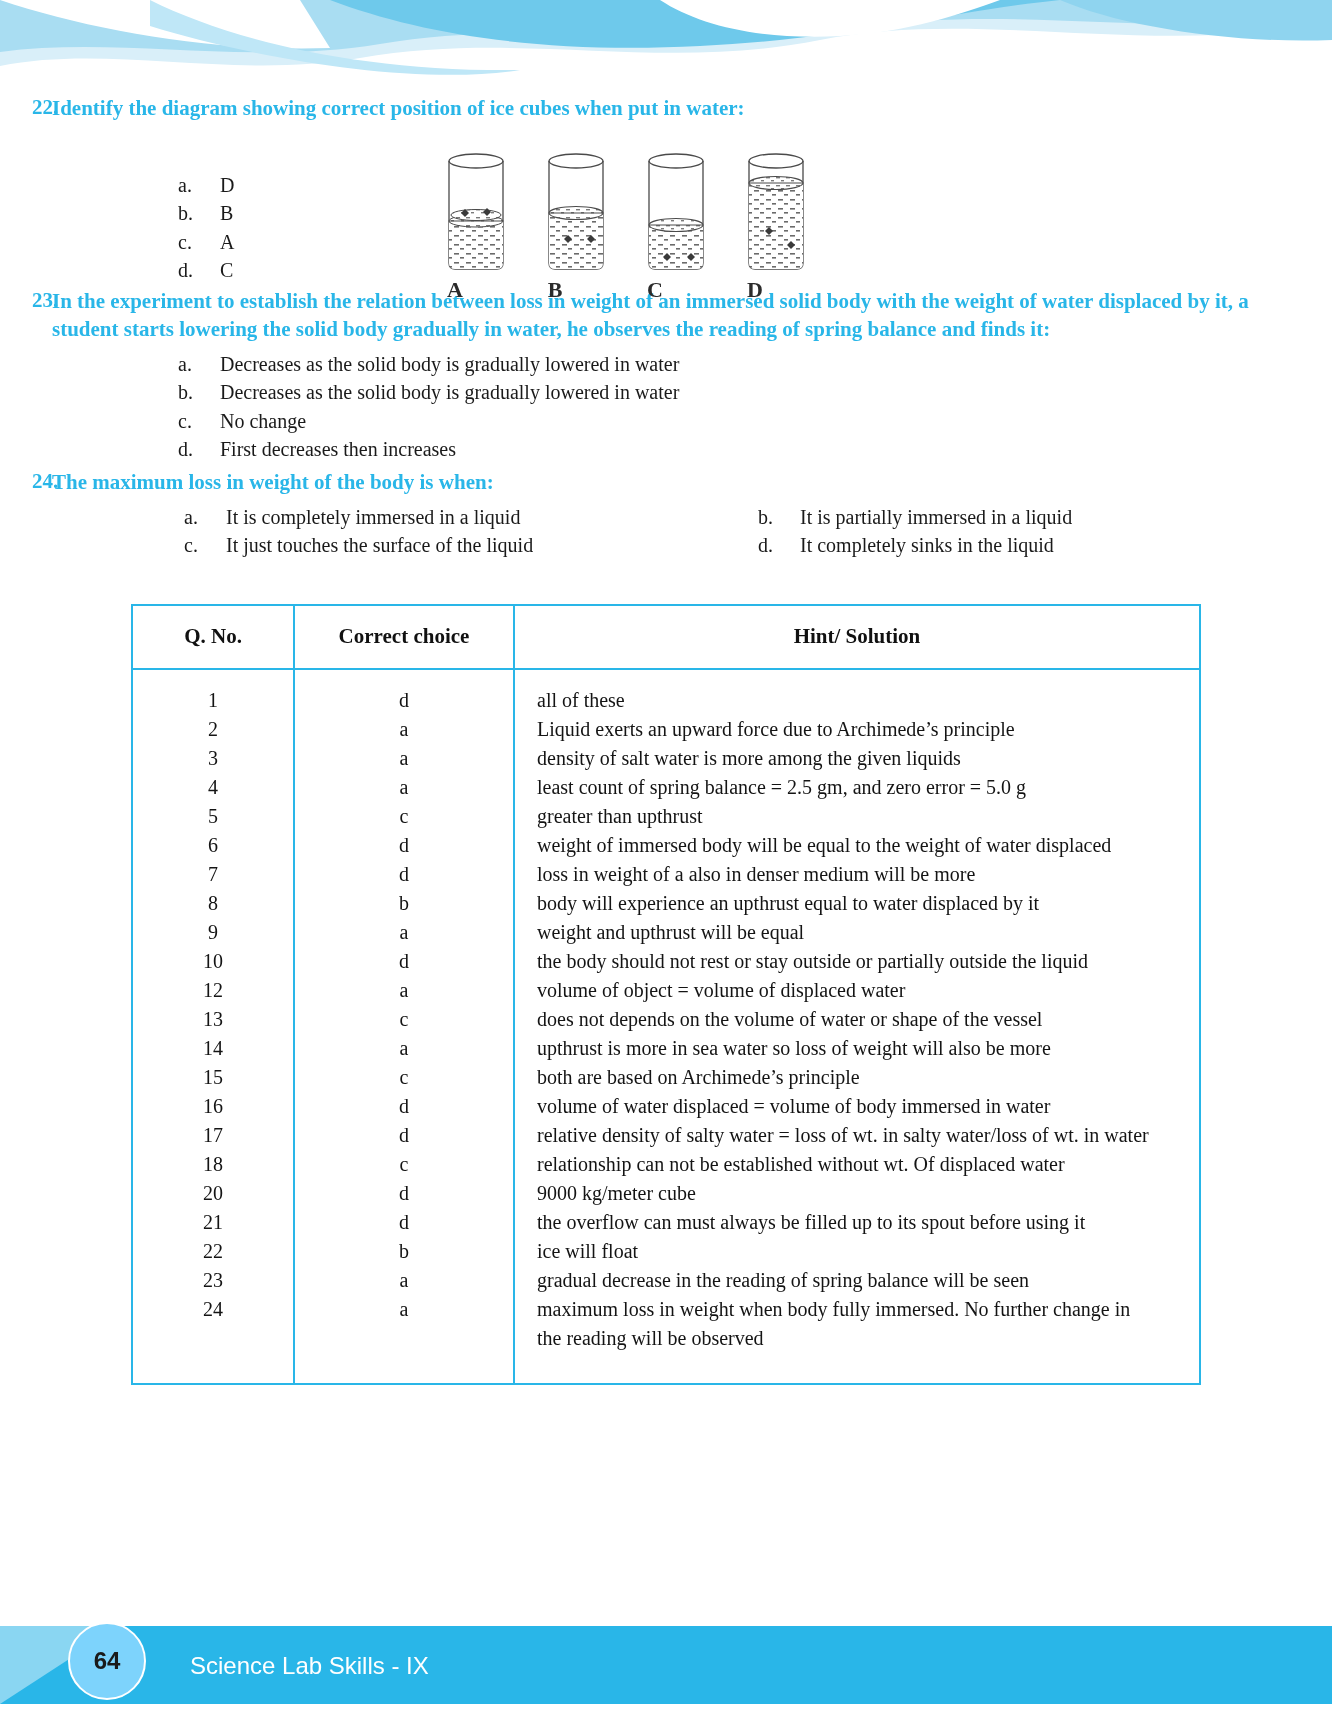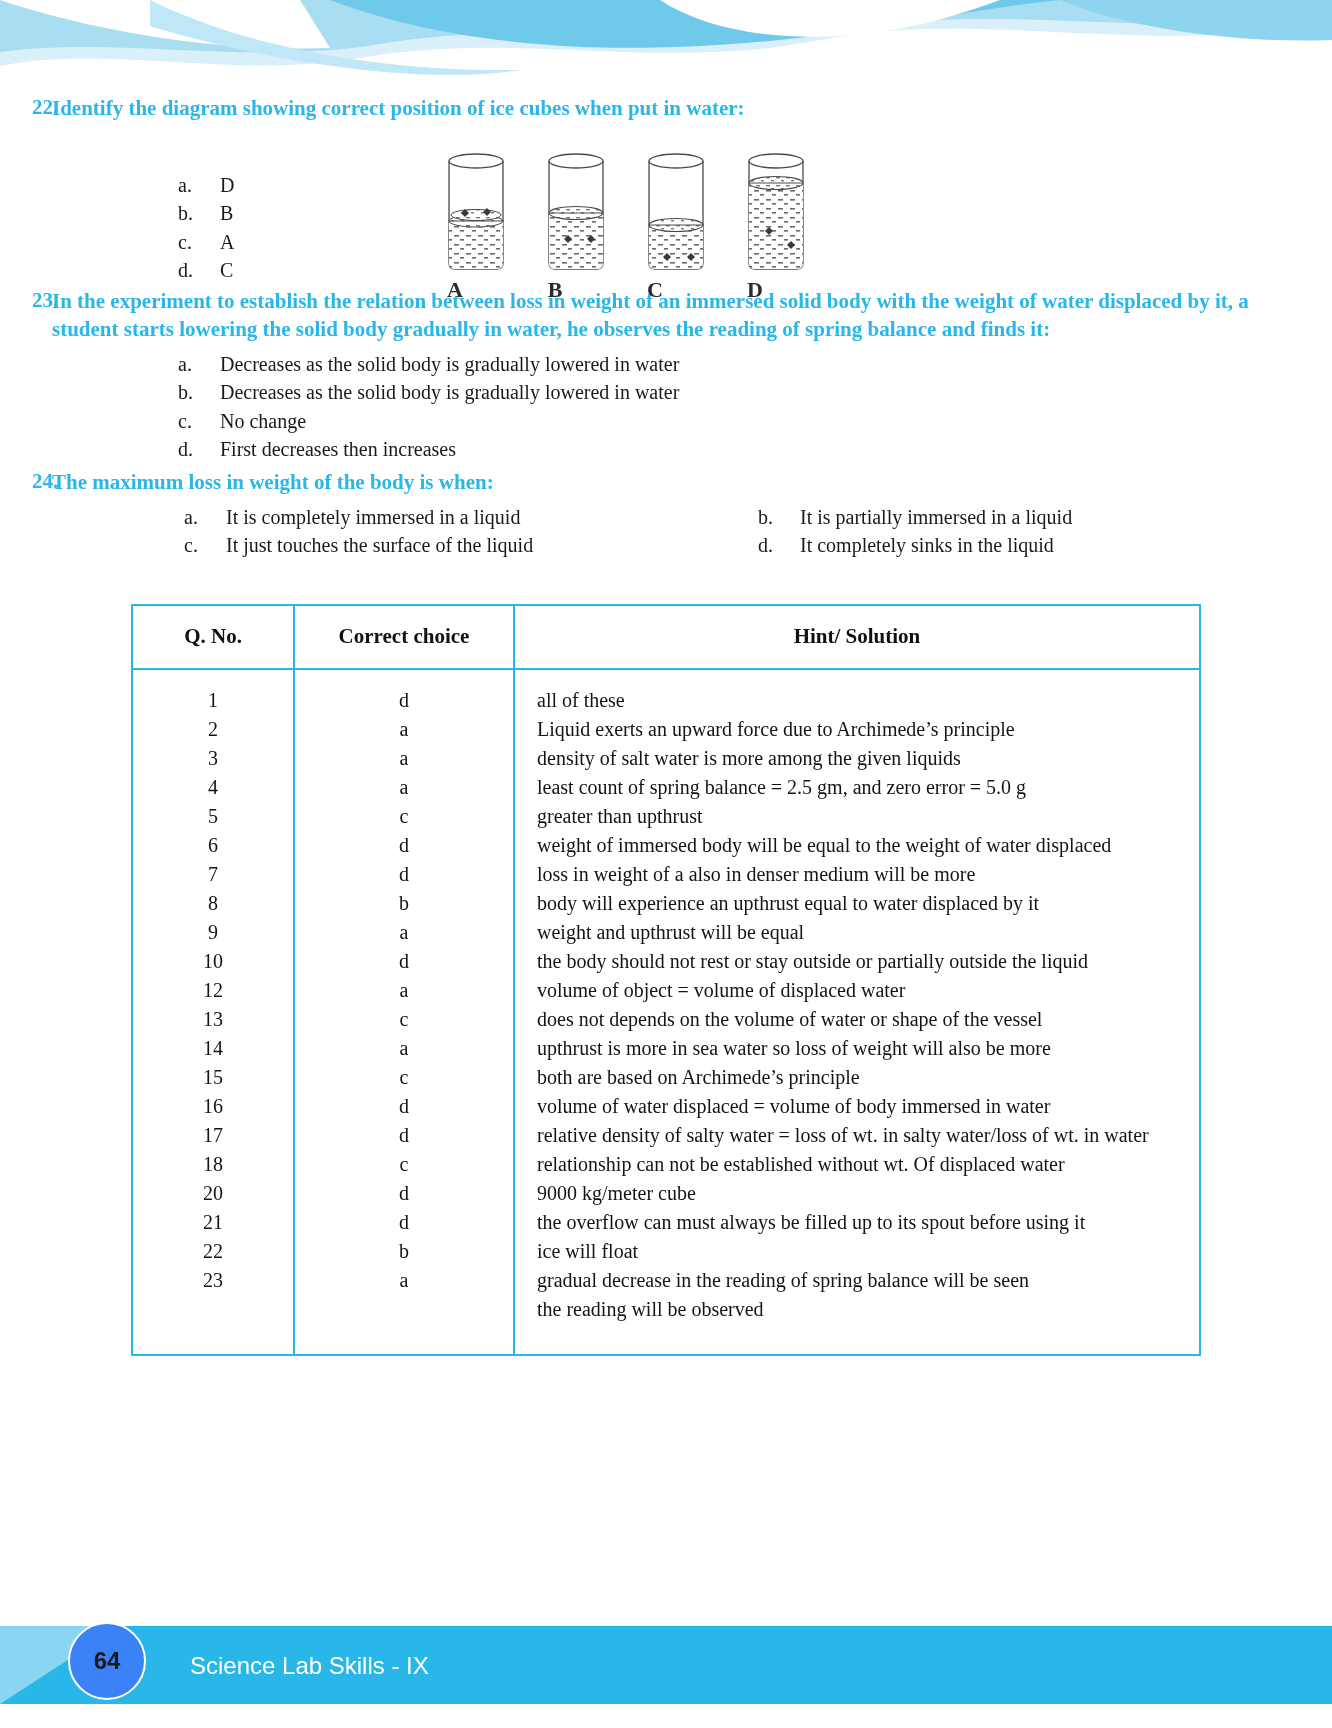--- a/index.html
+++ b/index.html
@@ -86,21 +86,21 @@
   .footer-bar{
     position:absolute;left:0;bottom:0;width:1332px;height:120px;overflow:hidden;
   }
   .footer-strip{position:absolute;left:0;top:18px;width:1332px;height:78px;background:#29b6e8;}
   .footer-tri{
     position:absolute;left:0;top:18px;width:0;height:0;
     border-left:120px solid #8ad6f2;border-bottom:78px solid transparent;
   }
   .footer-badge{
     position:absolute;left:68px;top:14px;width:74px;height:74px;border-radius:50%;
-    background:#3b82f6;border:2px solid #ffffff;
+    background:#7dd3fc;border:2px solid #ffffff;
     display:flex;align-items:center;justify-content:center;
     font-family:"Liberation Sans",sans-serif;font-size:24px;font-weight:bold;color:#1a1a1a;
   }
   .footer-title{
     position:absolute;left:190px;top:44px;
     font-family:"Liberation Sans",sans-serif;font-size:24px;color:#ffffff;
   }
 </style>
 </head>
 <body>
@@ -374,20 +374,25 @@
             <td class="c-qno">22</td>
             <td class="c-choice">b</td>
             <td class="c-hint">ice will float</td>
           </tr>
           <tr>
             <td class="c-qno">23</td>
             <td class="c-choice">a</td>
             <td class="c-hint">gradual decrease in the reading of spring balance will be seen</td>
           </tr>
           <tr>
+            <td class="c-qno">24</td>
+            <td class="c-choice">a</td>
+            <td class="c-hint">maximum loss in weight when body fully immersed. No further change in</td>
+          </tr>
+          <tr>
             <td class="c-qno"></td>
             <td class="c-choice"></td>
             <td class="c-hint">the reading will be observed</td>
           </tr>
           <tr class="spacer-bot">
             <td></td>
             <td></td>
             <td></td>
           </tr>
         </tbody>

